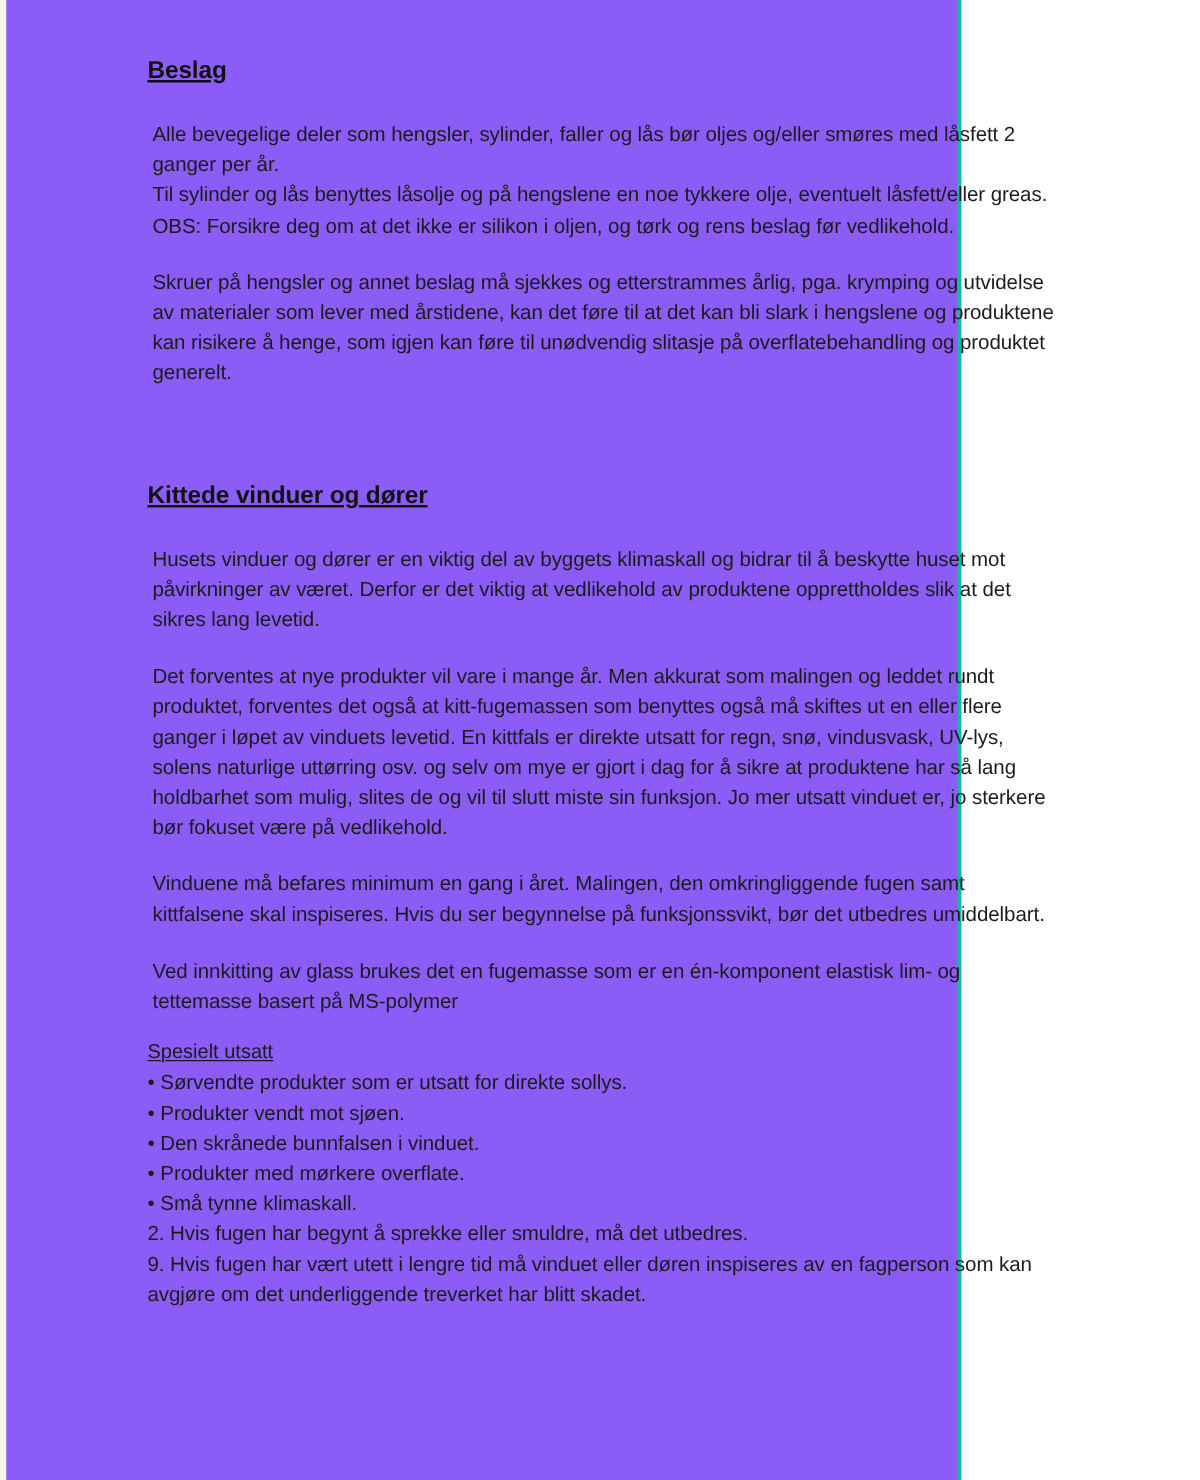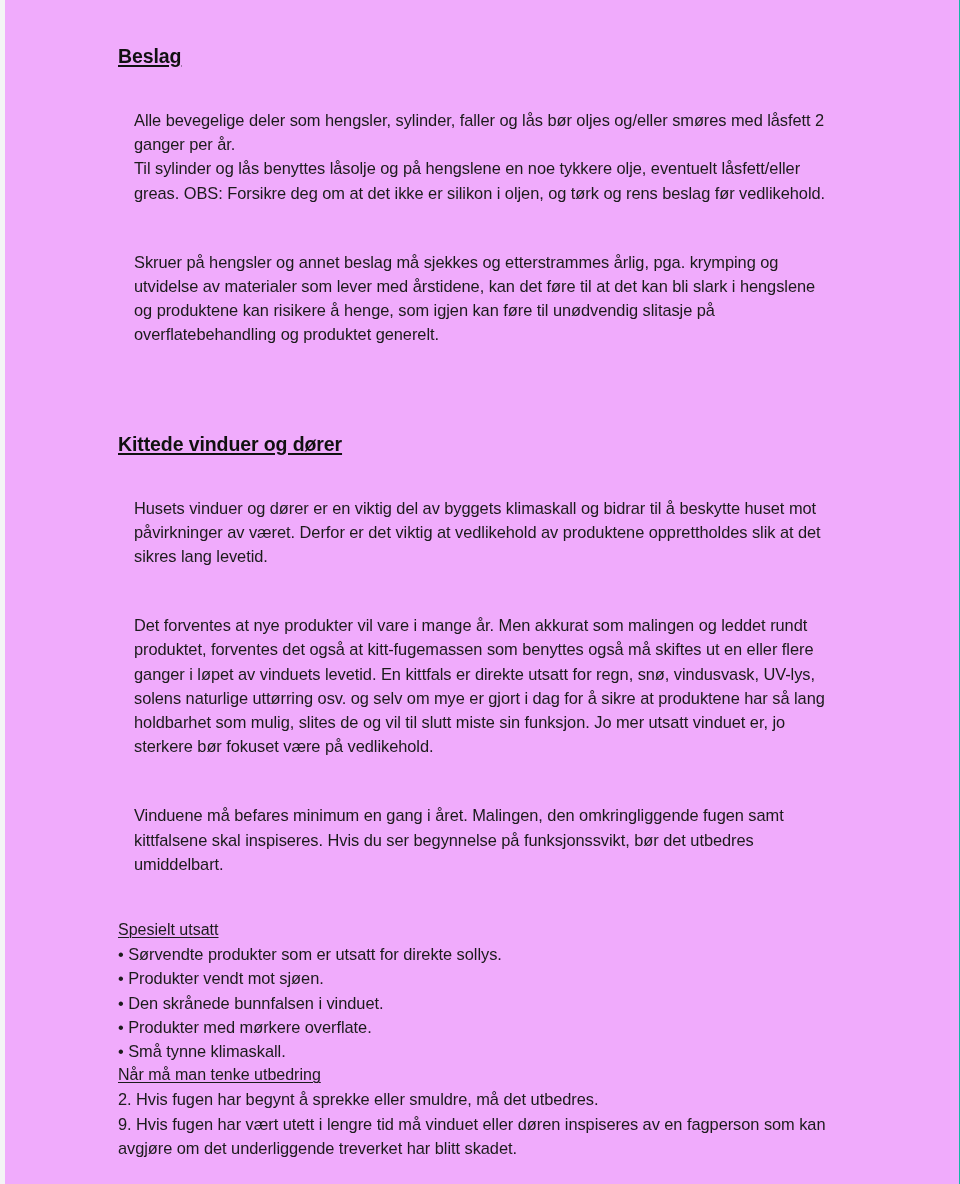--- a/index.html
+++ b/index.html
@@ -10,26 +10,26 @@
   body {
     width: 960px;
     height: 1184px;
     font-family: "Liberation Sans", sans-serif;
     color: #1b1b1b;
     overflow: hidden;
   }
 
   .page {
     position: relative;
-    width: 960px;
+    width: 769px;
     height: 1184px;
-    background: #f0abfc;
+    background: #8b5cf6;
     box-sizing: border-box;
     border-left: 5px solid #f4f4f5;
-    border-right: 1px solid #14b8a6;
+    border-right: 3px solid #14b8a6;
   }
 
   .page-inner {
     position: absolute;
     left: 113px;
     top: 44px;
     width: 730px;
   }
 
   h1.doc-heading,
@@ -45,21 +45,21 @@
   .u-line {
     display: inline;
     text-decoration: underline;
     text-underline-offset: 2px;
     text-decoration-thickness: 1.6px;
   }
 
   p.para {
     font-size: 16.4px;
     line-height: 24.2px;
-    margin: 16px;
+    margin: 4px;
     padding: 0;
     color: #1b1b1b;
     letter-spacing: -0.05px;
   }
 
   .sub-heading {
     font-size: 16px;
     font-weight: normal;
     line-height: 24.2px;
     margin: 0;
@@ -108,29 +108,29 @@
 
     <p class="para">Husets vinduer og dører er en viktig del av byggets klimaskall og bidrar til å beskytte huset mot påvirkninger av været. Derfor er det viktig at vedlikehold av produktene opprettholdes slik at det sikres lang levetid.</p>
     <div class="gap-sm"></div>
 
     <p class="para">Det forventes at nye produkter vil vare i mange år. Men akkurat som malingen og leddet rundt produktet, forventes det også at kitt-fugemassen som benyttes også må skiftes ut en eller flere ganger i løpet av vinduets levetid. En kittfals er direkte utsatt for regn, snø, vindusvask, UV-lys, solens naturlige uttørring osv. og selv om mye er gjort i dag for å sikre at produktene har så lang holdbarhet som mulig, slites de og vil til slutt miste sin funksjon. Jo mer utsatt vinduet er, jo sterkere bør fokuset være på vedlikehold.</p>
     <div class="gap-sm"></div>
 
     <p class="para">Vinduene må befares minimum en gang i året. Malingen, den omkringliggende fugen samt kittfalsene skal inspiseres. Hvis du ser begynnelse på funksjonssvikt, bør det utbedres umiddelbart.</p>
     <div class="gap-sm"></div>
 
+    <p class="para">Ved innkitting av glass brukes det en fugemasse som er en én-komponent elastisk lim- og tettemasse basert på MS-polymer</p>
     <div class="gap-sm"></div>
 
     <p class="sub-heading"><span class="u-line">Spesielt utsatt</span></p>
 
     <p class="list-line"><span>•</span>&nbsp;<span>Sørvendte produkter som er utsatt for direkte sollys.</span></p>
     <p class="list-line"><span>•</span>&nbsp;<span>Produkter vendt mot sjøen.</span></p>
     <p class="list-line"><span>•</span>&nbsp;<span>Den skrånede bunnfalsen i vinduet.</span></p>
     <p class="list-line"><span>•</span>&nbsp;<span>Produkter med mørkere overflate.</span></p>
     <p class="list-line"><span>•</span>&nbsp;<span>Små tynne klimaskall.</span></p>
 
-    <p class="sub-heading"><span class="u-line">Når må man tenke utbedring</span></p>
 
     <p class="list-line">2. Hvis fugen har begynt å sprekke eller smuldre, må det utbedres.</p>
     <p class="list-line">9. Hvis fugen har vært utett i lengre tid må vinduet eller døren inspiseres av en fagperson som kan avgjøre om det underliggende treverket har blitt skadet.</p>
 
   </div>
 </div>
 
 </body></html>

